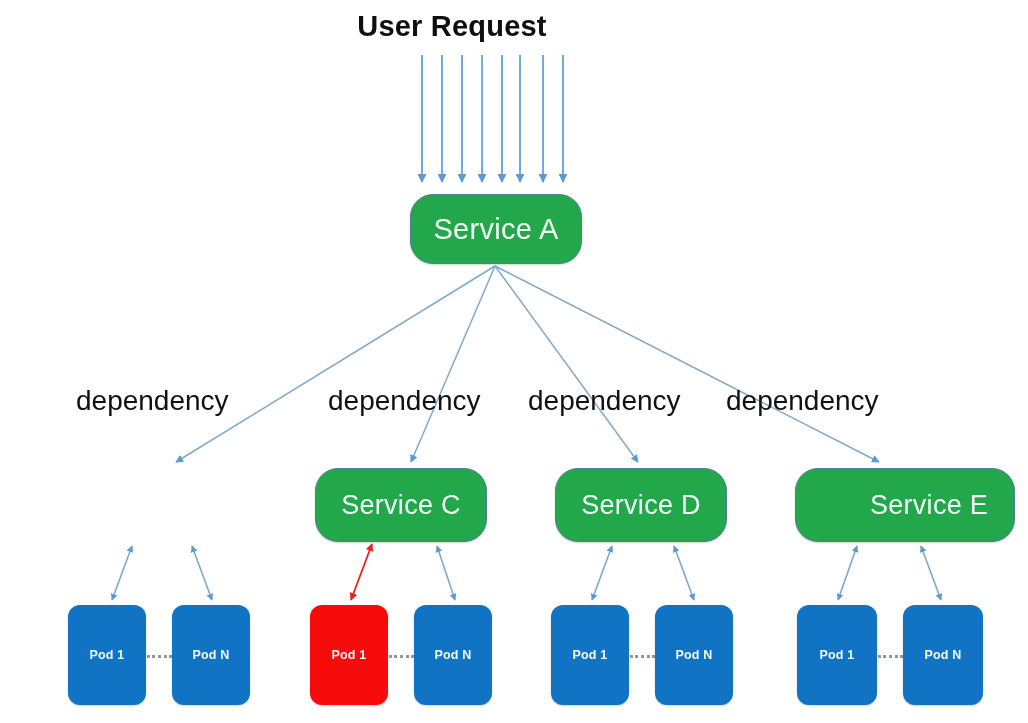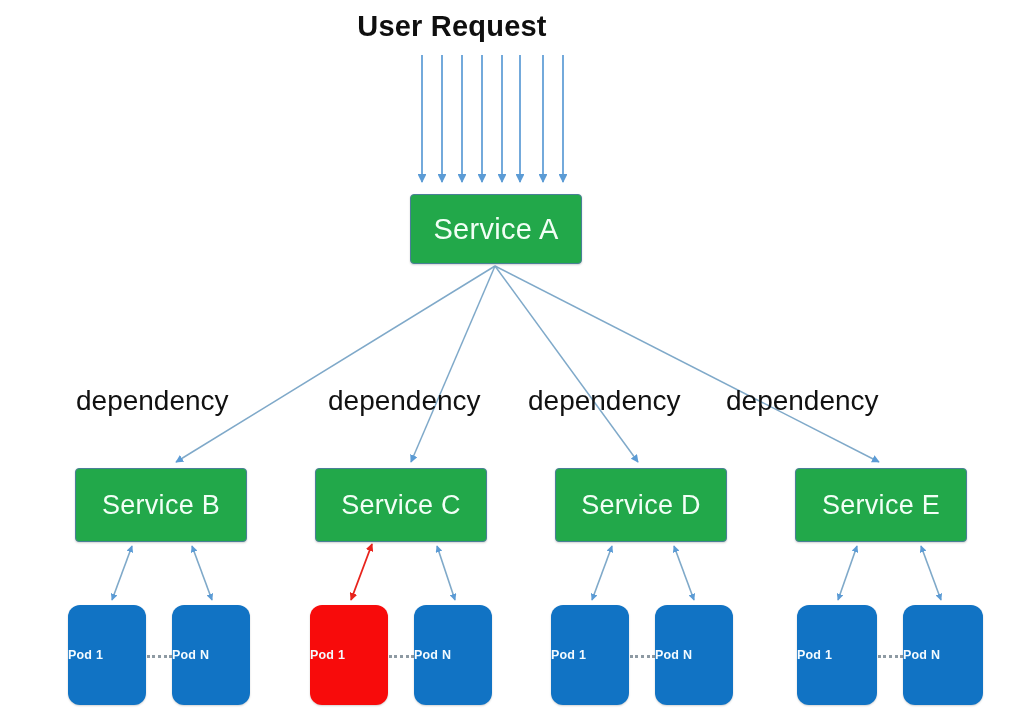--- a/index.html
+++ b/index.html
@@ -10,32 +10,32 @@
   .title{
     position:absolute;left:0;top:10px;width:904px;text-align:center;
     font-size:29px;font-weight:700;color:#0f0f0f;letter-spacing:.2px;
   }
 
   .dep{
     position:absolute;font-size:28px;color:#111;white-space:nowrap;
   }
 
   .svc{
-    position:absolute;border-radius:4px;background:#22a84a;
+    position:absolute;border-radius:23px;background:#22a84a;
     border:1.5px solid #4a7f97;
     box-shadow:0 1px 2px rgba(0,0,0,.18);
     display:flex;align-items:center;justify-content:center;
     color:#f2fff6;font-size:27px;font-weight:400;letter-spacing:.3px;
   }
   .svc.big{font-size:29px;}
 
   .pod{
     position:absolute;border-radius:12px;background:#1173c4;
     box-shadow:0 1px 2px rgba(0,0,0,.18);
-    display:flex;align-items:center;
+    display:flex;align-items:center;justify-content:center;
     color:#f4fbff;font-size:12.5px;font-weight:700;letter-spacing:.2px;
   }
   .pod.alert{background:#f80b0b;}
 
   .dots{
     position:absolute;height:0;border-top:3px dotted #8e9aa3;
   }
 </style>
 </head>
 <body>
@@ -95,30 +95,27 @@
 
   <div class="svc big" style="left:410px;top:194px;width:170px;height:68px;">
     <span>Service A</span>
   </div>
 
   <div class="dep" style="left:76px;top:385px;">dependency</div>
   <div class="dep" style="left:328px;top:385px;">dependency</div>
   <div class="dep" style="left:528px;top:385px;">dependency</div>
   <div class="dep" style="left:726px;top:385px;">dependency</div>
 
-  <div class="svc" style="left:75px;top:468px;width:170px;height:72px;">
-    <span>Service B</span>
-  </div>
   <div class="svc" style="left:555px;top:468px;width:170px;height:72px;">
     <span>Service D</span>
   </div>
   <div class="svc" style="left:315px;top:468px;width:170px;height:72px;">
     <span>Service C</span>
   </div>
-  <div class="svc" style="left:795px;top:468px;width:170px;height:72px;">
+  <div class="svc" style="left:795px;top:468px;width:170px;height:72px;padding-left:48px;">
     <span>Service E</span>
   </div>
 
   <div class="dots" style="left:147px;top:655px;width:25px;"></div>
   <div class="dots" style="left:389px;top:655px;width:25px;"></div>
   <div class="dots" style="left:630px;top:655px;width:25px;"></div>
   <div class="dots" style="left:878px;top:655px;width:25px;"></div>
 
   <div class="pod" style="left:68px;top:605px;width:78px;height:100px;">
     <span>Pod 1</span>

